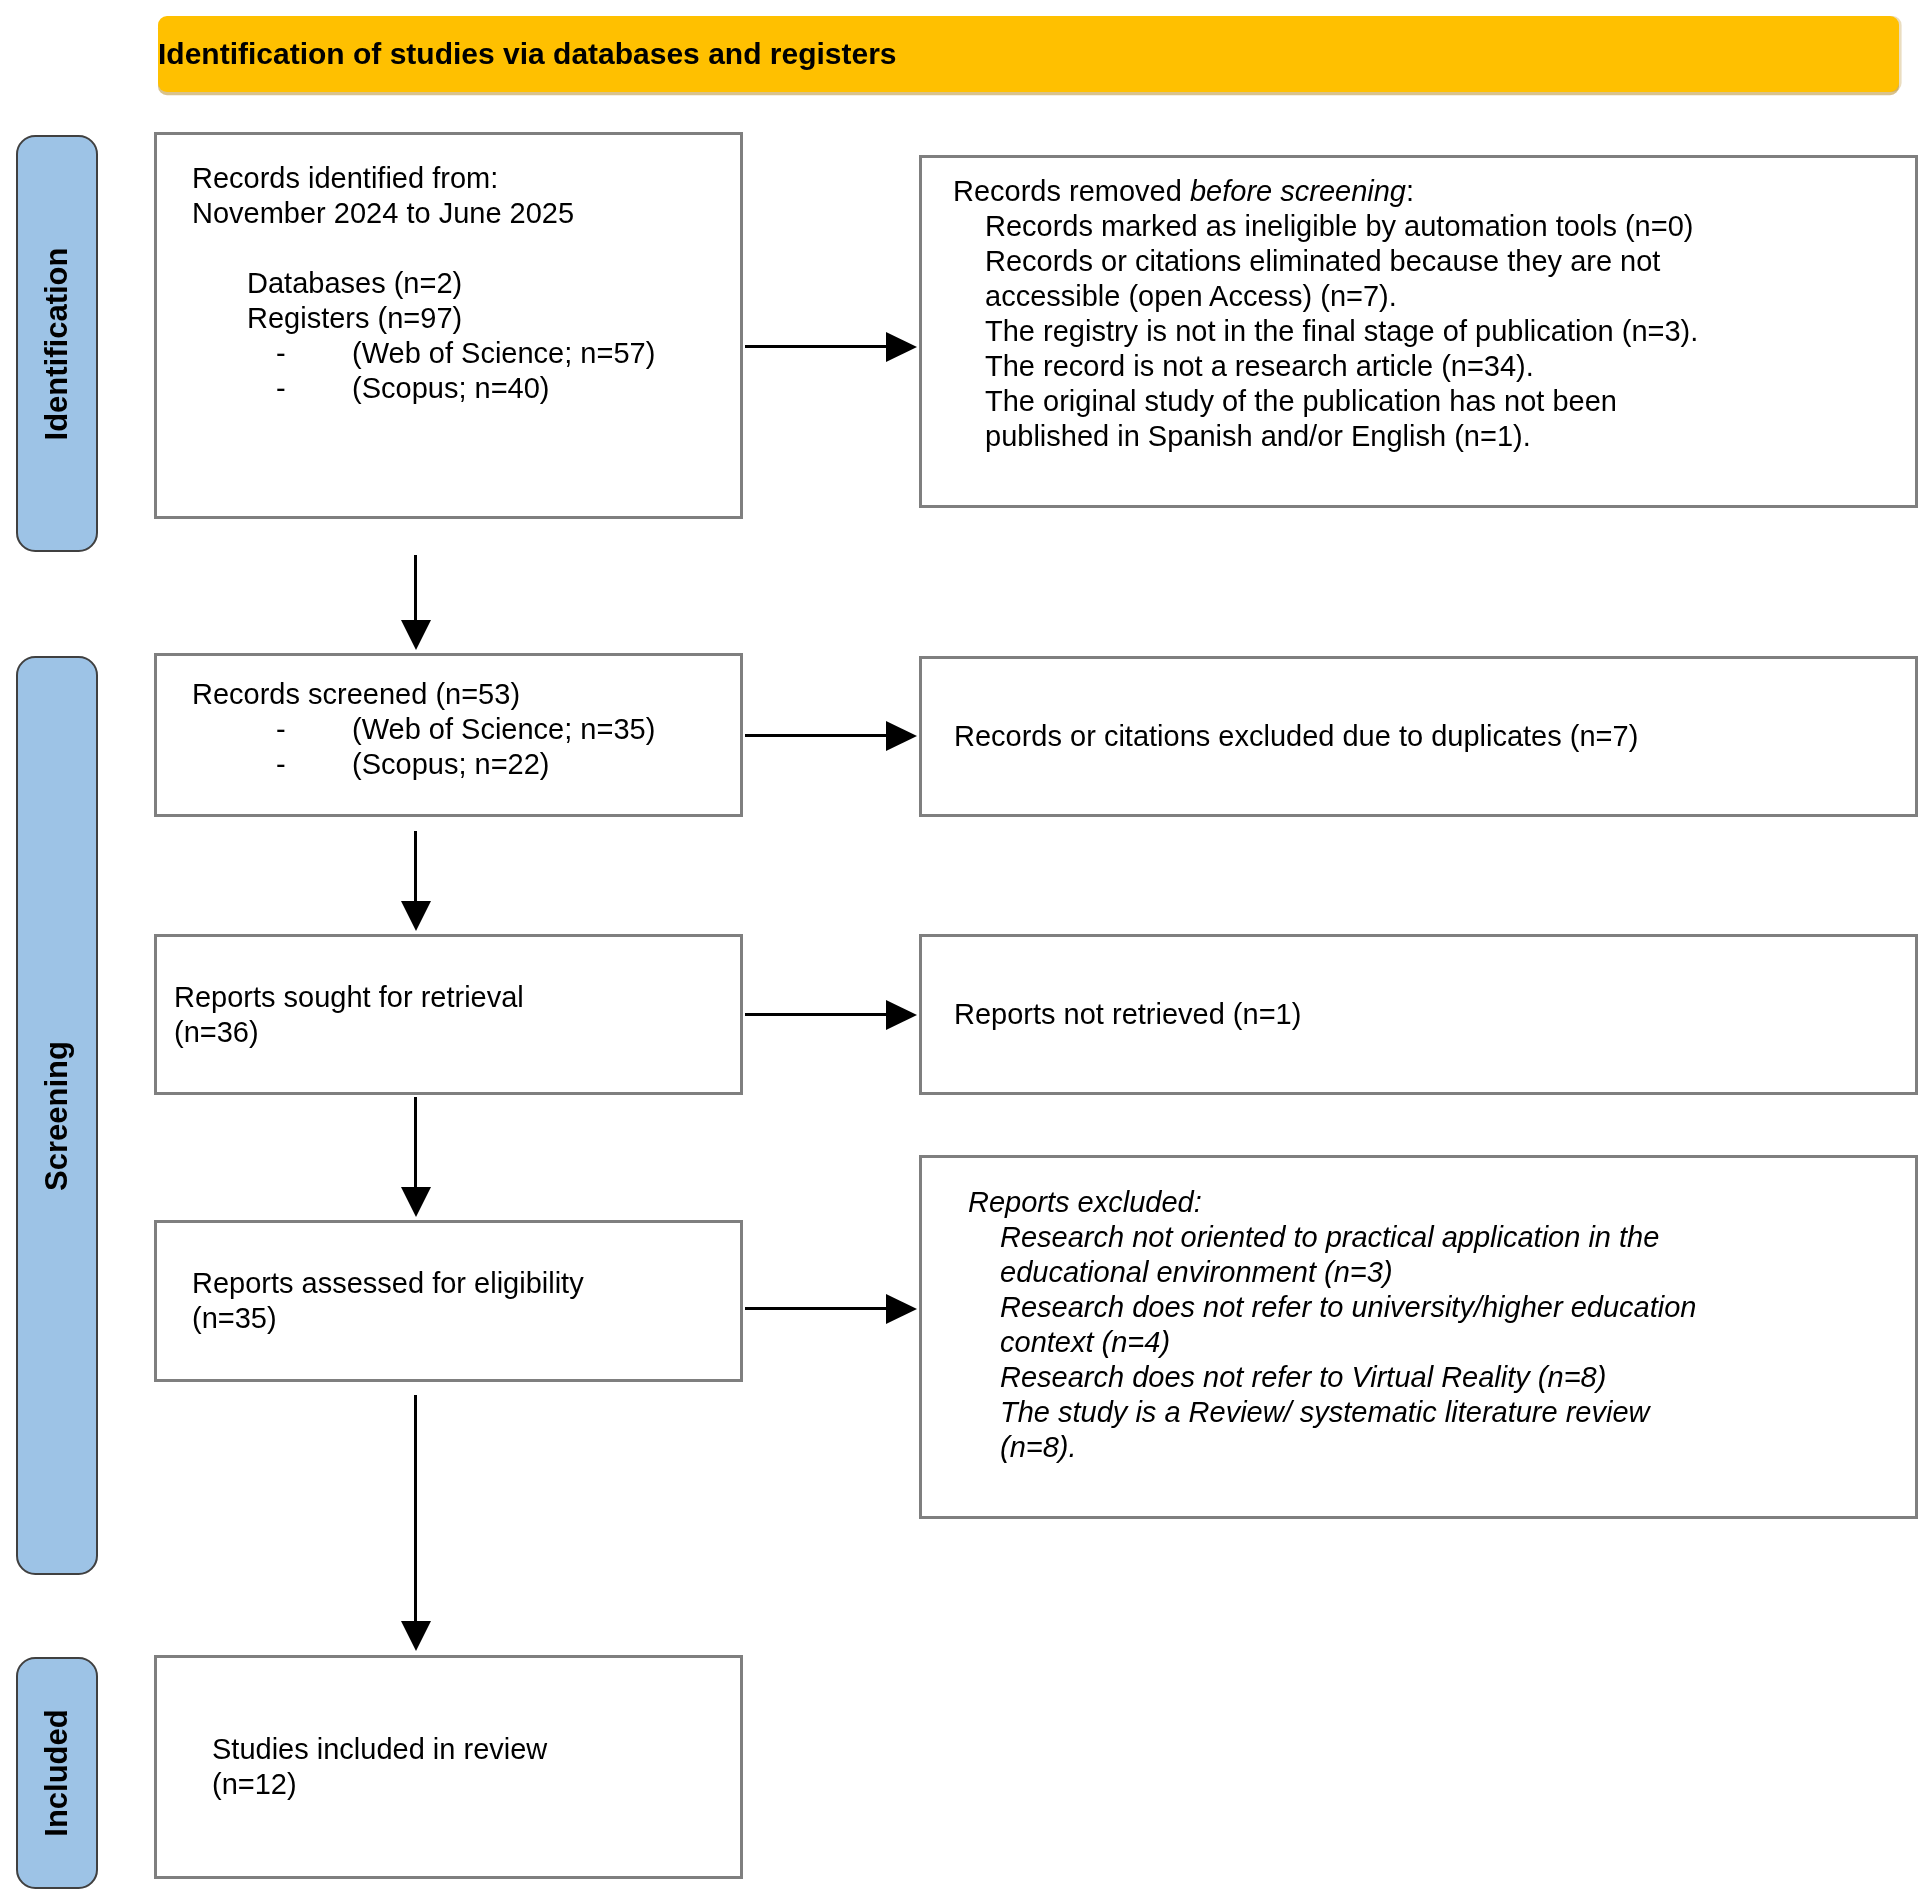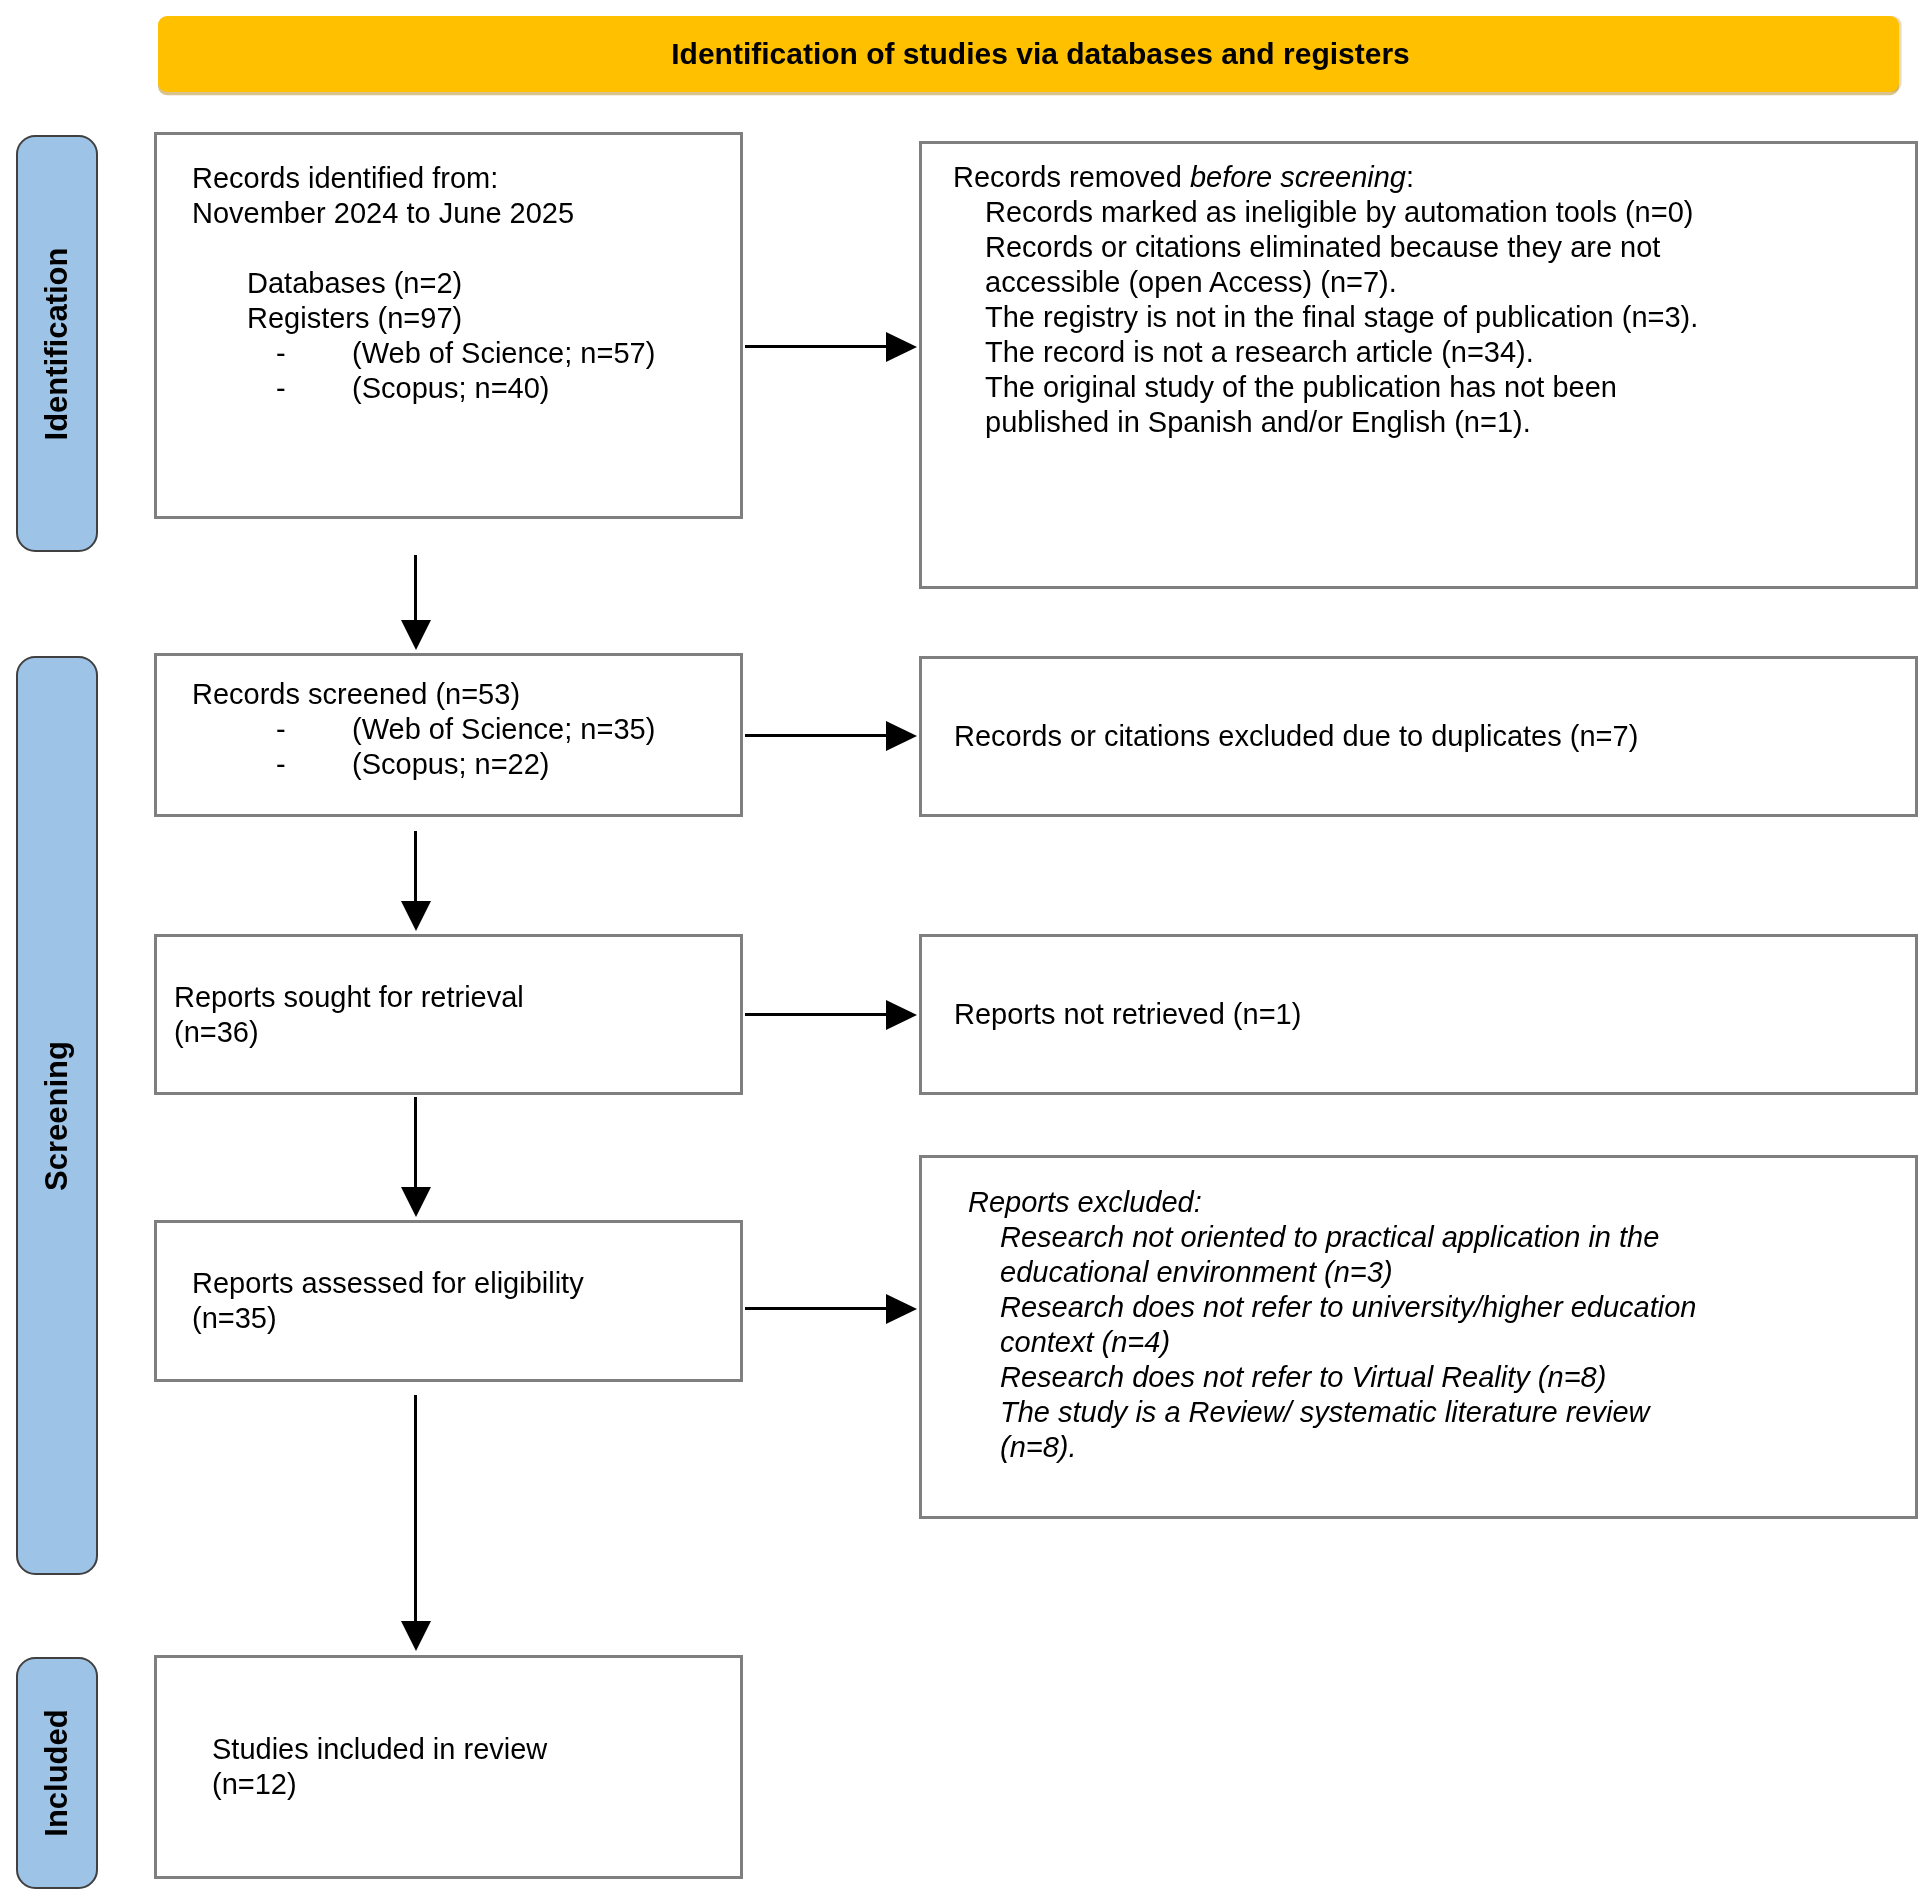--- a/index.html
+++ b/index.html
@@ -17,21 +17,21 @@
   }
 
   
   .banner {
     position:absolute;
     left:158px; top:16px;
     width:1741px; height:76px;
     background:#FFC000;
     border-radius:9px;
     box-shadow:0 3.2px 0 rgba(170,120,0,.45), 2.6px 0 0 rgba(170,120,0,.25);
-    display:flex; align-items:center; justify-content:center;padding-left:24px;
+    display:flex; align-items:center; justify-content:flex-start;
   }
   .banner .banner-text {
     font-size:30px; font-weight:bold; color:#000;
   }
 
   
   .side-box {
     position:absolute;
     left:16px; width:82px;
     background:#9DC3E6;
@@ -54,21 +54,21 @@
     background:#fff;
     border:3.2px solid #7F7F7F;
     font-size:29px;
     line-height:35px;
   }
   .fbox .inner { padding:26px 32px 19.3px 35px; }
   .fbox.center { display:flex; align-items:center; }
   .fbox.center .inner { padding:0 32px 0 32px; }
 
   .box-records-identified { left:154px; top:132px;  width:589px;  height:387px; }
-  .box-records-removed    { left:919px; top:141px; width:999px; height:448px; }
+  .box-records-removed    { left:919px; top:155px; width:999px; height:353px; }
   .box-records-screened   { left:154px; top:653px; width:589px;  height:164px; }
   .box-duplicates         { left:919px; top:656px; width:999px; height:161px; }
   .box-reports-sought     { left:154px; top:934px; width:589px;  height:161px; }
   .box-not-retrieved      { left:919px; top:934px; width:999px; height:161px;text-align:center; }
   .box-reports-assessed   { left:154px; top:1220px; width:589px;  height:162px; }
   .box-reports-excluded   { left:919px; top:1155px; width:999px; height:364px; }
   .box-studies-included   { left:154px; top:1655px; width:589px;  height:224px; }
 
   .blankline { height:35px; }
   .indent1 { margin-left:55px; }

